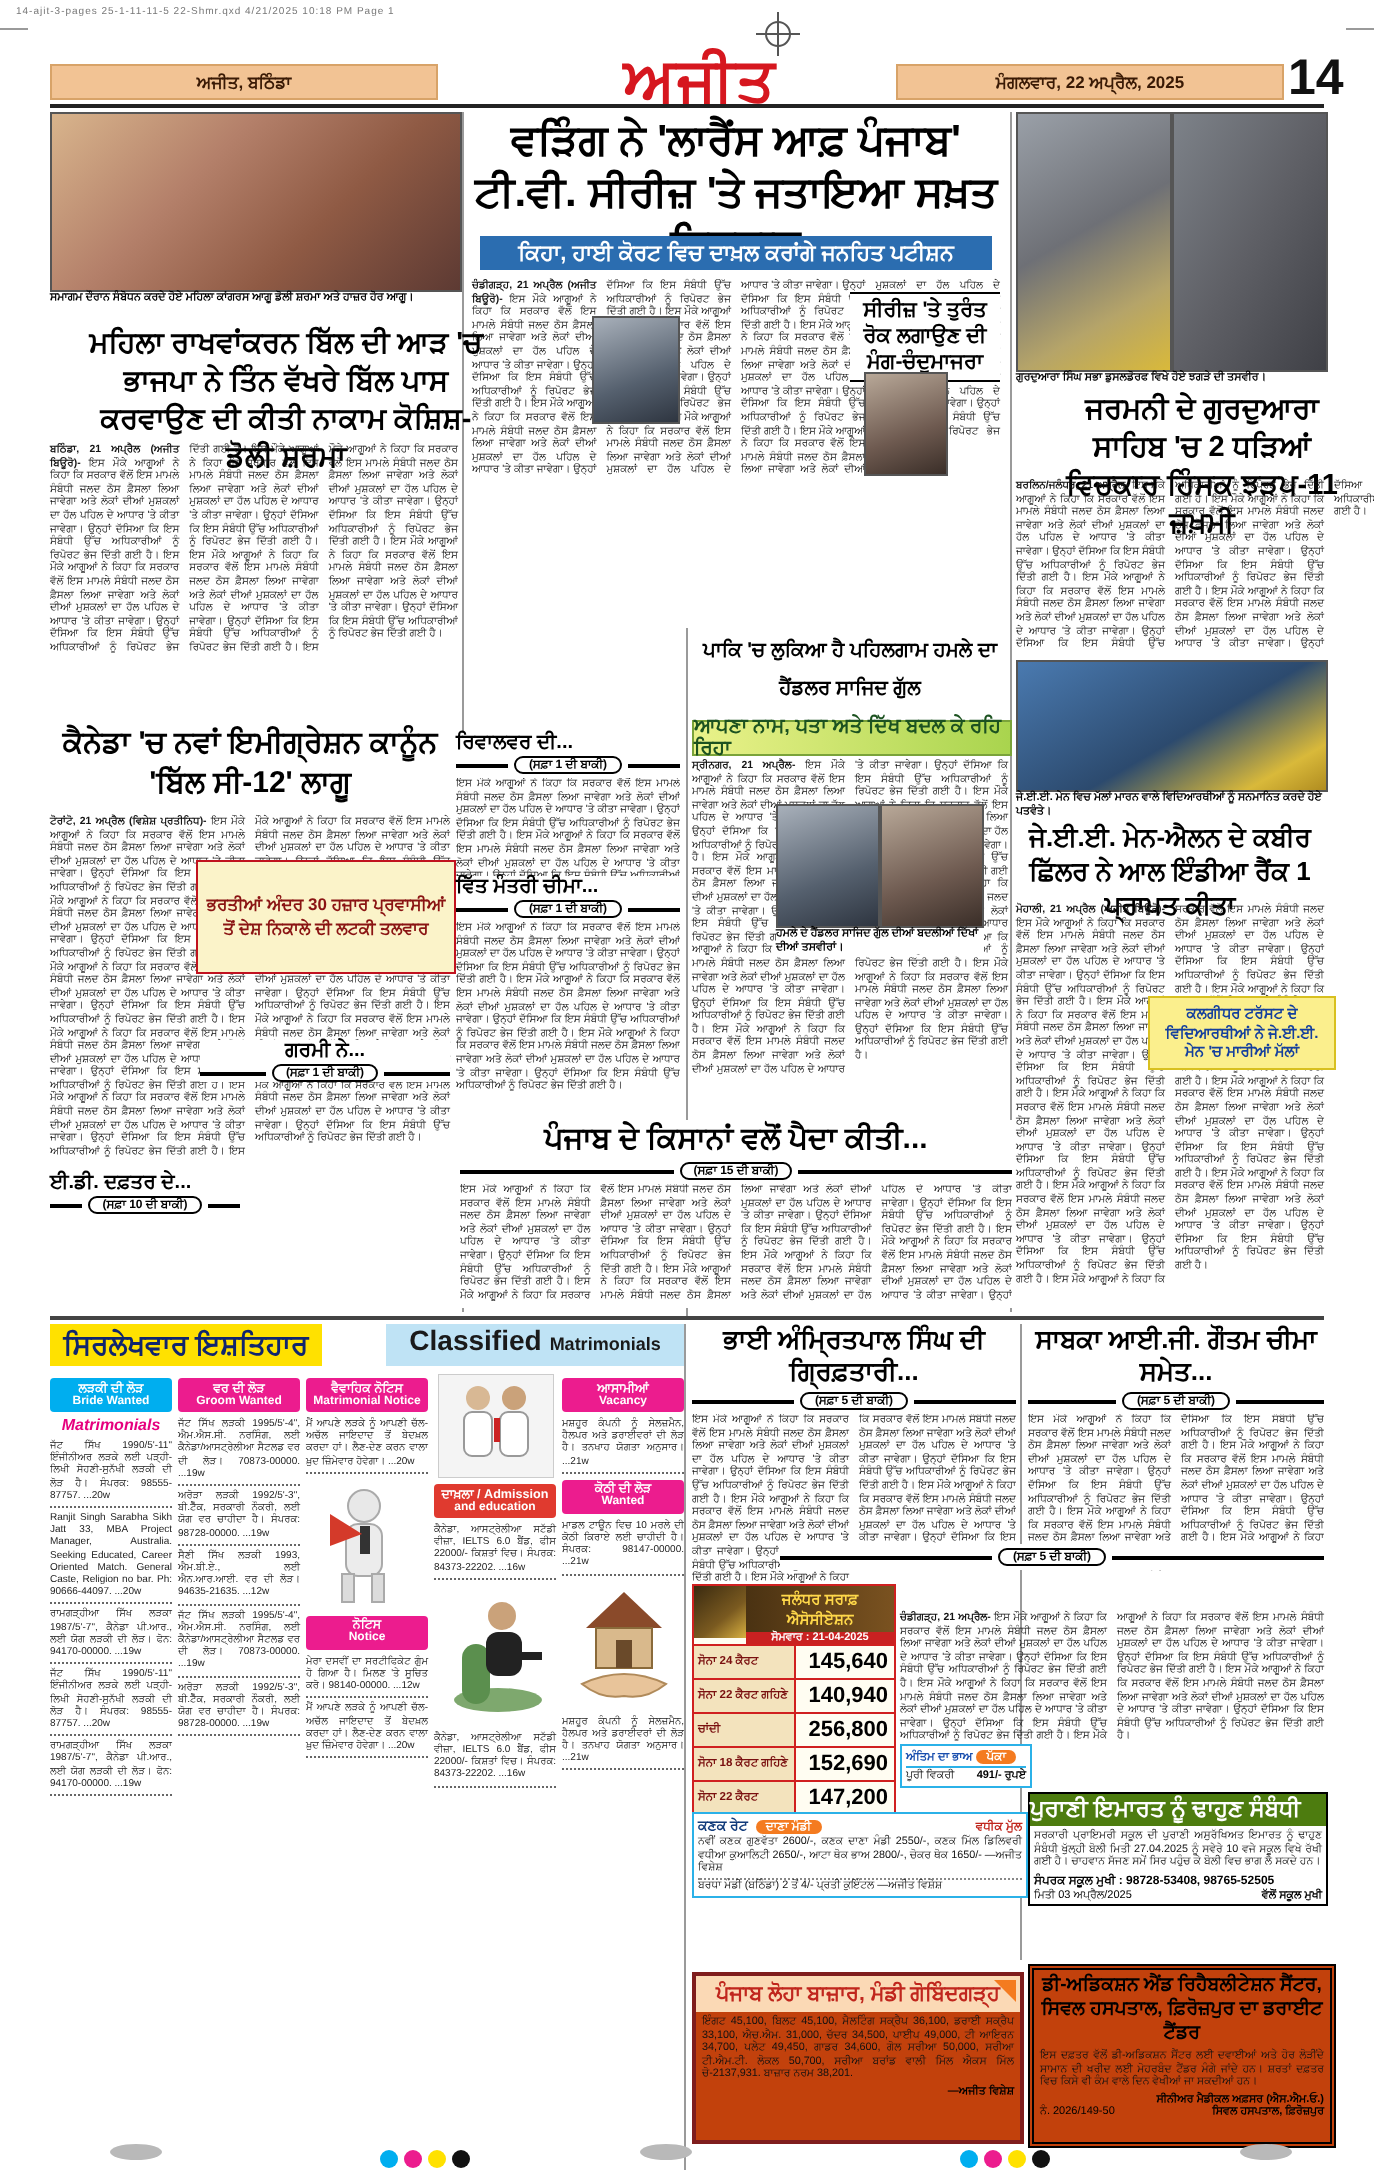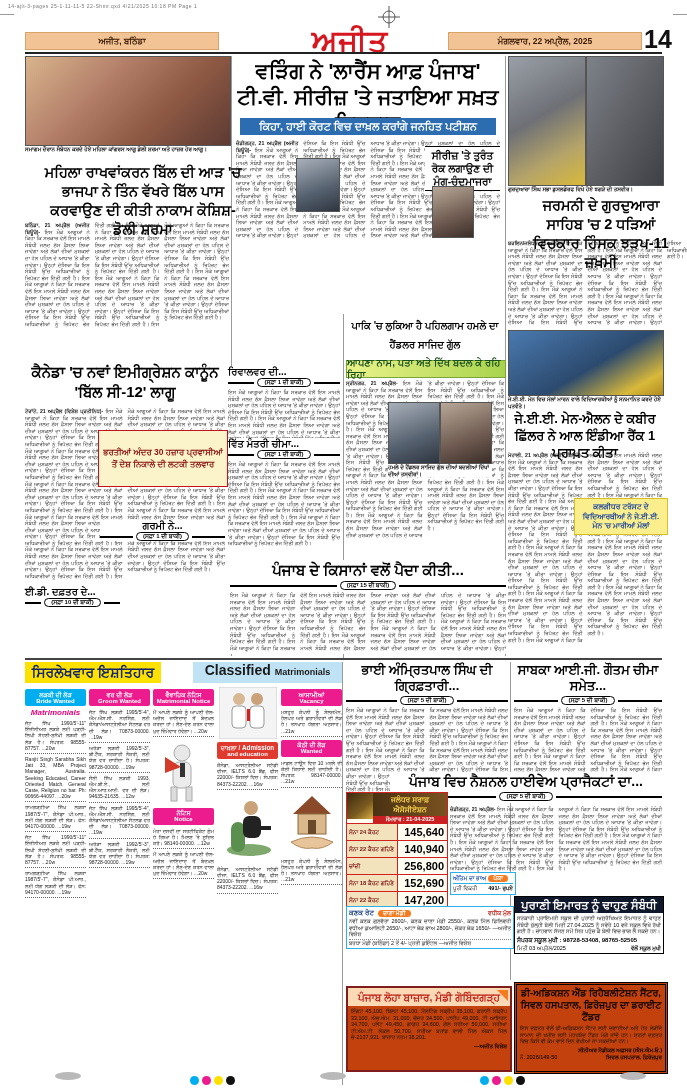--- a/index.html
+++ b/index.html
@@ -57,21 +57,21 @@
   
   .gold{border:1.5px solid #d02020;background:#fffdf2;}
   .gold-hdr{background:linear-gradient(90deg,#4a3212,#7a5220);color:#ffd84a;font-weight:bold;font-size:7.5px;text-align:center;padding:2px 1px 1px;}
   .gold-date{background:#c92121;color:#fff;font-size:5.5px;text-align:center;font-weight:bold;}
   .grow{display:flex;border-top:1px solid #d02020;align-items:stretch;}
   .grow .lab{width:46%;background:#f3e3bd;color:#7a1010;font-weight:bold;font-size:5.8px;line-height:6.5px;display:flex;align-items:center;padding:2px;border-right:1px solid #d02020;}
   .grow .val{flex:1;display:flex;align-items:center;justify-content:flex-end;font-weight:bold;font-size:11px;padding:2px 3px;color:#000;}
   .bluebox{border:1.5px solid #2bb1e8;background:#fff;}
   .opill{background:#f47b20;color:#fff;font-weight:bold;font-size:6px;border-radius:6px;padding:0 5px;display:inline-block;}
   
-  .blkhdr{background:#0f172a;color:#fff;font-weight:bold;font-size:11.5px;display:flex;align-items:center;justify-content:center;}
+  .blkhdr{background:#4d7c0f;color:#fff;font-weight:bold;font-size:11.5px;display:flex;align-items:center;}
   .loha{border:2px solid #7f1d1d;background:#c2410c;}
   .loha-hdr{background:#fbd9b5;color:#c0261d;font-weight:900;font-size:10.5px;display:flex;align-items:center;justify-content:center;position:relative;}
   .tri{position:absolute;right:2px;top:2px;width:0;height:0;border-left:11px solid transparent;border-top:11px solid #f47b20;}
   .tender{border:3px double #000;background:#c2410c;}
   .t-title{font-weight:bold;font-size:9.5px;text-align:center;line-height:12px;}
   .tinyc{font-size:5.4px;line-height:6.6px;text-align:justify;color:#111;}
   .sm-b{font-size:6px;font-weight:bold;}
   
   .dot{width:9px;height:9px;border-radius:50%;display:inline-block;margin-right:3px;}
   .oval{width:26px;height:8px;border-radius:50%;background:#b9b9b9;}
@@ -315,21 +315,20 @@
 
   <div class="abs" style="left:514px;top:662px;width:148px;">
     <div class="hl" style="font-size:13px;line-height:16px;text-align:center;">ਸਾਬਕਾ ਆਈ.ਜੀ. ਗੌਤਮ ਚੀਮਾ ਸਮੇਤ...</div>
     <div class="pillrow" style="margin:2px 0;">
         <span class="pill">(ਸਫ਼ਾ 5 ਦੀ ਬਾਕੀ)</span>
       </div>
     <div class="bd cols2" style="height:84px;overflow:hidden;">ਇਸ ਮੌਕੇ ਆਗੂਆਂ ਨੇ ਕਿਹਾ ਕਿ ਸਰਕਾਰ ਵੱਲੋਂ ਇਸ ਮਾਮਲੇ ਸੰਬੰਧੀ ਜਲਦ ਠੋਸ ਫ਼ੈਸਲਾ ਲਿਆ ਜਾਵੇਗਾ ਅਤੇ ਲੋਕਾਂ ਦੀਆਂ ਮੁਸ਼ਕਲਾਂ ਦਾ ਹੱਲ ਪਹਿਲ ਦੇ ਆਧਾਰ 'ਤੇ ਕੀਤਾ ਜਾਵੇਗਾ। ਉਨ੍ਹਾਂ ਦੱਸਿਆ ਕਿ ਇਸ ਸੰਬੰਧੀ ਉੱਚ ਅਧਿਕਾਰੀਆਂ ਨੂੰ ਰਿਪੋਰਟ ਭੇਜ ਦਿੱਤੀ ਗਈ ਹੈ। ਇਸ ਮੌਕੇ ਆਗੂਆਂ ਨੇ ਕਿਹਾ ਕਿ ਸਰਕਾਰ ਵੱਲੋਂ ਇਸ ਮਾਮਲੇ ਸੰਬੰਧੀ ਜਲਦ ਠੋਸ ਫ਼ੈਸਲਾ ਲਿਆ ਜਾਵੇਗਾ ਅਤੇ ਲੋਕਾਂ ਦੀਆਂ ਮੁਸ਼ਕਲਾਂ ਦਾ ਹੱਲ ਪਹਿਲ ਦੇ ਆਧਾਰ 'ਤੇ ਕੀਤਾ ਜਾਵੇਗਾ। ਉਨ੍ਹਾਂ ਦੱਸਿਆ ਕਿ ਇਸ ਸੰਬੰਧੀ ਉੱਚ ਅਧਿਕਾਰੀਆਂ ਨੂੰ ਰਿਪੋਰਟ ਭੇਜ ਦਿੱਤੀ ਗਈ ਹੈ। ਇਸ ਮੌਕੇ ਆਗੂਆਂ ਨੇ ਕਿਹਾ ਕਿ ਸਰਕਾਰ ਵੱਲੋਂ ਇਸ ਮਾਮਲੇ ਸੰਬੰਧੀ ਜਲਦ ਠੋਸ ਫ਼ੈਸਲਾ ਲਿਆ ਜਾਵੇਗਾ ਅਤੇ ਲੋਕਾਂ ਦੀਆਂ ਮੁਸ਼ਕਲਾਂ ਦਾ ਹੱਲ ਪਹਿਲ ਦੇ ਆਧਾਰ 'ਤੇ ਕੀਤਾ ਜਾਵੇਗਾ। ਉਨ੍ਹਾਂ ਦੱਸਿਆ ਕਿ ਇਸ ਸੰਬੰਧੀ ਉੱਚ ਅਧਿਕਾਰੀਆਂ ਨੂੰ ਰਿਪੋਰਟ ਭੇਜ ਦਿੱਤੀ ਗਈ ਹੈ। ਇਸ ਮੌਕੇ ਆਗੂਆਂ ਨੇ ਕਿਹਾ ਕਿ ਸਰਕਾਰ ਵੱਲੋਂ ਇਸ ਮਾਮਲੇ ਸੰਬੰਧੀ ਜਲਦ ਠੋਸ ਫ਼ੈਸਲਾ ਲਿਆ ਜਾਵੇਗਾ ਅਤੇ ਲੋਕਾਂ ਦੀਆਂ ਮੁਸ਼ਕਲਾਂ ਦਾ ਹੱਲ ਪਹਿਲ ਦੇ ਆਧਾਰ 'ਤੇ ਕੀਤਾ ਜਾਵੇਗਾ। ਉਨ੍ਹਾਂ ਦੱਸਿਆ ਕਿ ਇਸ ਸੰਬੰਧੀ ਉੱਚ ਅਧਿਕਾਰੀਆਂ ਨੂੰ ਰਿਪੋਰਟ ਭੇਜ ਦਿੱਤੀ ਗਈ ਹੈ। </div>
   </div>
 
   <div class="abs" style="left:390px;top:772px;width:272px;background:#fff;">
-    <div class="hl" style="font-size:14px;line-height:18px;text-align:center;">ਪੰਜਾਬ ਵਿਚ ਨੈਸ਼ਨਲ ਹਾਈਵੇਅ ਪ੍ਰਾਜੈਕਟਾਂ ਦਾ...</div>
     <div class="pillrow" style="margin:2px 0;">
         <span class="pill">(ਸਫ਼ਾ 5 ਦੀ ਬਾਕੀ)</span>
       </div>
   </div>
   <div class="abs bd cols2" style="left:450px;top:806px;width:212px;height:86px;">
     <span class="dl">ਚੰਡੀਗੜ੍ਹ, 21 ਅਪ੍ਰੈਲ-</span>
     <span>ਇਸ ਮੌਕੇ ਆਗੂਆਂ ਨੇ ਕਿਹਾ ਕਿ ਸਰਕਾਰ ਵੱਲੋਂ ਇਸ ਮਾਮਲੇ ਸੰਬੰਧੀ ਜਲਦ ਠੋਸ ਫ਼ੈਸਲਾ ਲਿਆ ਜਾਵੇਗਾ ਅਤੇ ਲੋਕਾਂ ਦੀਆਂ ਮੁਸ਼ਕਲਾਂ ਦਾ ਹੱਲ ਪਹਿਲ ਦੇ ਆਧਾਰ 'ਤੇ ਕੀਤਾ ਜਾਵੇਗਾ। ਉਨ੍ਹਾਂ ਦੱਸਿਆ ਕਿ ਇਸ ਸੰਬੰਧੀ ਉੱਚ ਅਧਿਕਾਰੀਆਂ ਨੂੰ ਰਿਪੋਰਟ ਭੇਜ ਦਿੱਤੀ ਗਈ ਹੈ। ਇਸ ਮੌਕੇ ਆਗੂਆਂ ਨੇ ਕਿਹਾ ਕਿ ਸਰਕਾਰ ਵੱਲੋਂ ਇਸ ਮਾਮਲੇ ਸੰਬੰਧੀ ਜਲਦ ਠੋਸ ਫ਼ੈਸਲਾ ਲਿਆ ਜਾਵੇਗਾ ਅਤੇ ਲੋਕਾਂ ਦੀਆਂ ਮੁਸ਼ਕਲਾਂ ਦਾ ਹੱਲ ਪਹਿਲ ਦੇ ਆਧਾਰ 'ਤੇ ਕੀਤਾ ਜਾਵੇਗਾ। ਉਨ੍ਹਾਂ ਦੱਸਿਆ ਕਿ ਇਸ ਸੰਬੰਧੀ ਉੱਚ ਅਧਿਕਾਰੀਆਂ ਨੂੰ ਰਿਪੋਰਟ ਭੇਜ ਦਿੱਤੀ ਗਈ ਹੈ। ਇਸ ਮੌਕੇ ਆਗੂਆਂ ਨੇ ਕਿਹਾ ਕਿ ਸਰਕਾਰ ਵੱਲੋਂ ਇਸ ਮਾਮਲੇ ਸੰਬੰਧੀ ਜਲਦ ਠੋਸ ਫ਼ੈਸਲਾ ਲਿਆ ਜਾਵੇਗਾ ਅਤੇ ਲੋਕਾਂ ਦੀਆਂ ਮੁਸ਼ਕਲਾਂ ਦਾ ਹੱਲ ਪਹਿਲ ਦੇ ਆਧਾਰ 'ਤੇ ਕੀਤਾ ਜਾਵੇਗਾ। ਉਨ੍ਹਾਂ ਦੱਸਿਆ ਕਿ ਇਸ ਸੰਬੰਧੀ ਉੱਚ ਅਧਿਕਾਰੀਆਂ ਨੂੰ ਰਿਪੋਰਟ ਭੇਜ ਦਿੱਤੀ ਗਈ ਹੈ। ਇਸ ਮੌਕੇ ਆਗੂਆਂ ਨੇ ਕਿਹਾ ਕਿ ਸਰਕਾਰ ਵੱਲੋਂ ਇਸ ਮਾਮਲੇ ਸੰਬੰਧੀ ਜਲਦ ਠੋਸ ਫ਼ੈਸਲਾ ਲਿਆ ਜਾਵੇਗਾ ਅਤੇ ਲੋਕਾਂ ਦੀਆਂ ਮੁਸ਼ਕਲਾਂ ਦਾ ਹੱਲ ਪਹਿਲ ਦੇ ਆਧਾਰ 'ਤੇ ਕੀਤਾ ਜਾਵੇਗਾ। ਉਨ੍ਹਾਂ ਦੱਸਿਆ ਕਿ ਇਸ ਸੰਬੰਧੀ ਉੱਚ ਅਧਿਕਾਰੀਆਂ ਨੂੰ ਰਿਪੋਰਟ ਭੇਜ ਦਿੱਤੀ ਗਈ ਹੈ। </span>
   </div>
 
   <div class="abs gold" style="left:346px;top:792px;width:100px;">

